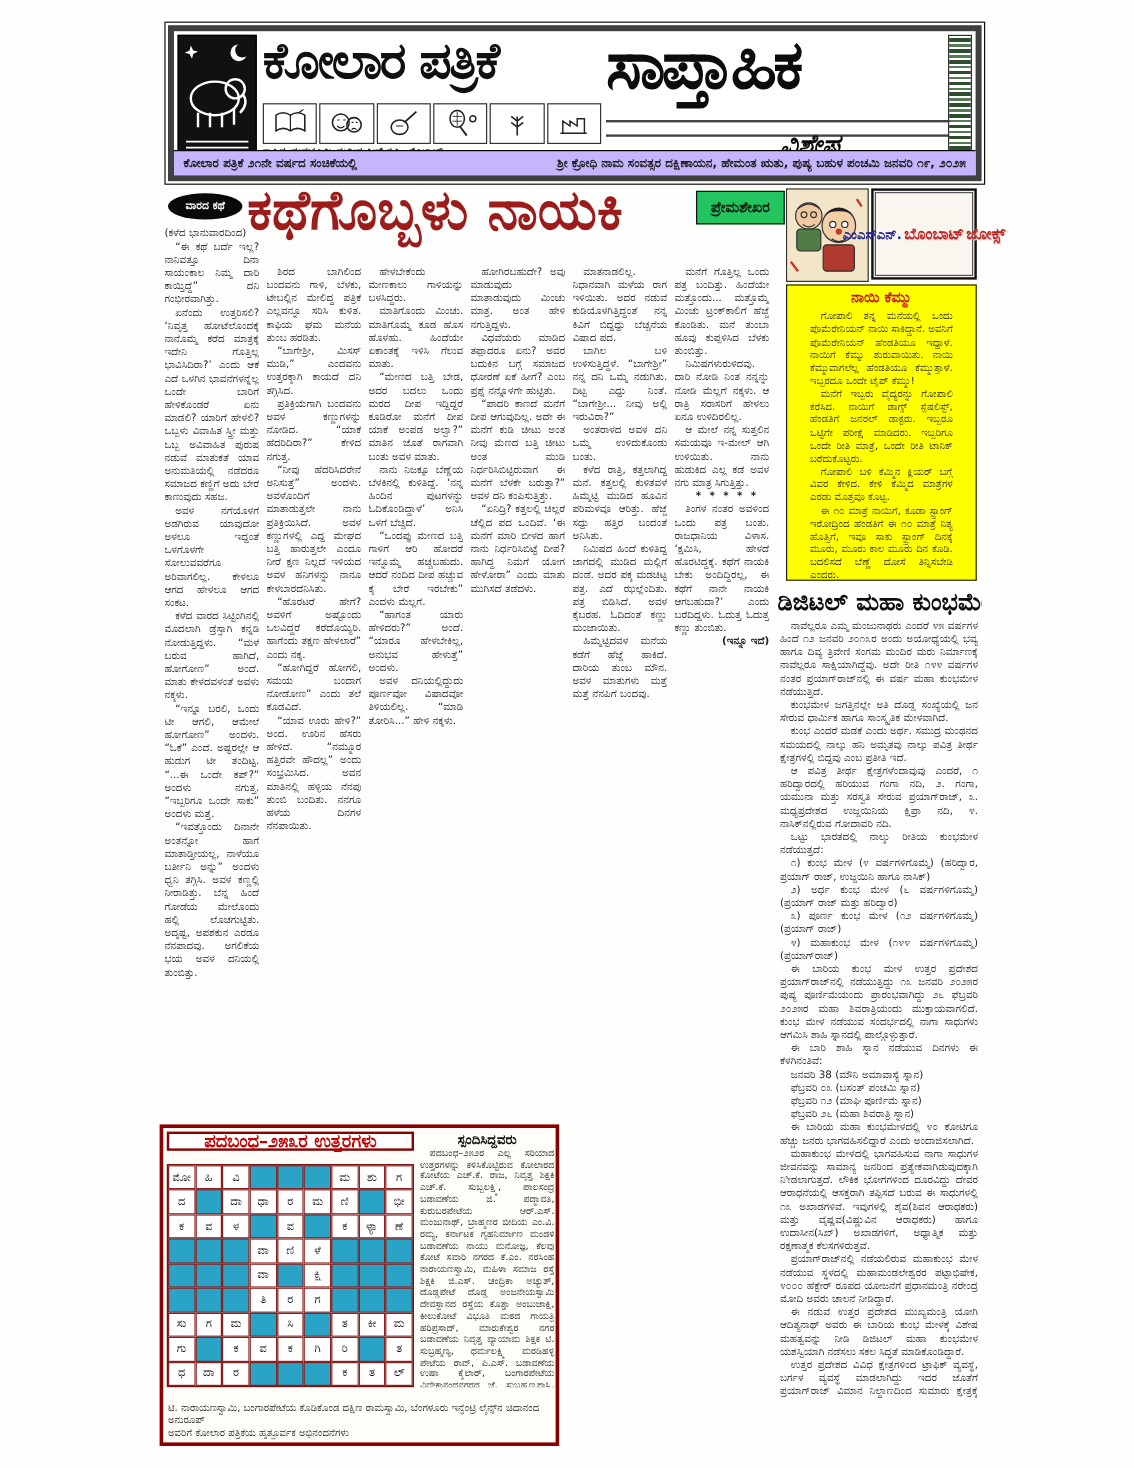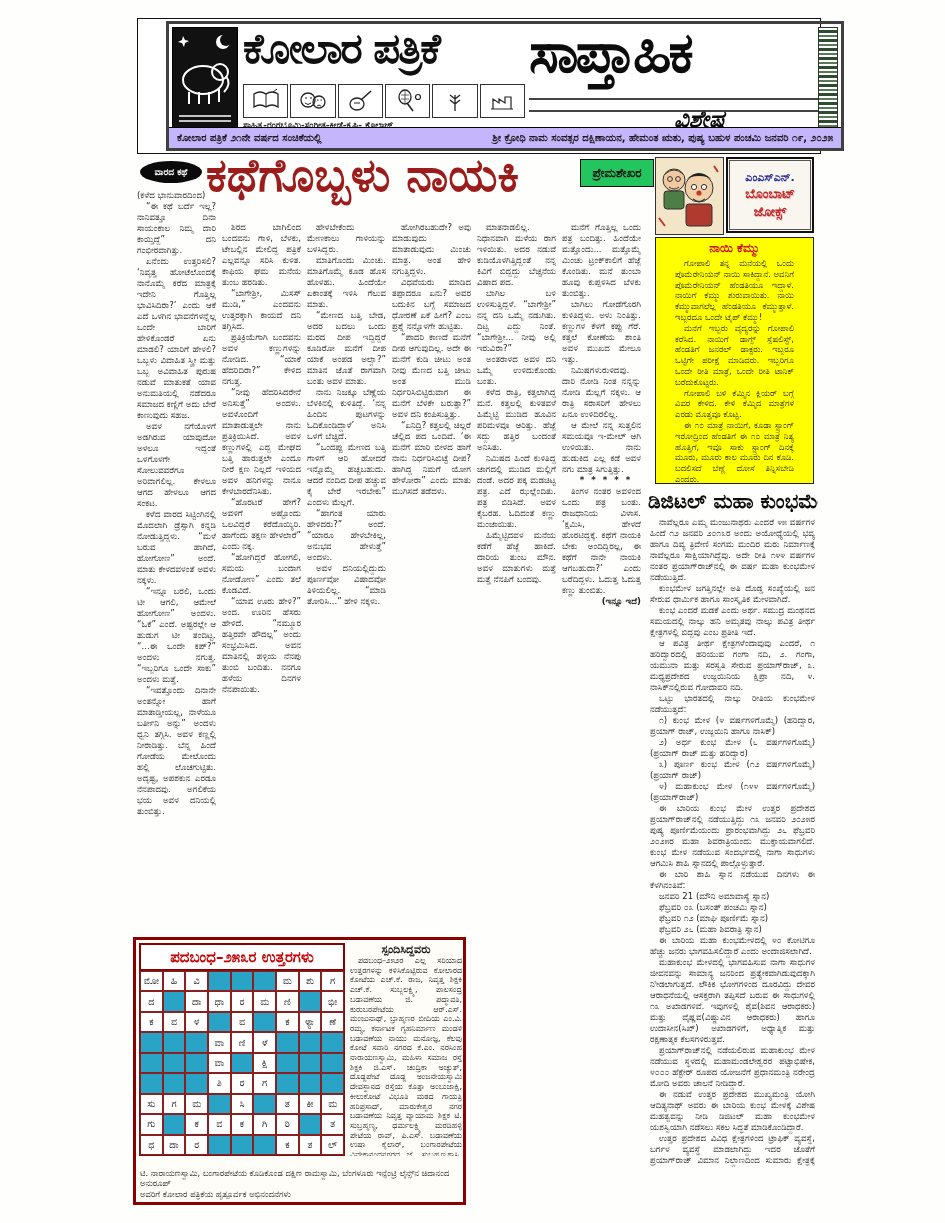--- a/index.html
+++ b/index.html
@@ -5,21 +5,21 @@
   html,body{margin:0;padding:0;}
   body{
     width:945px;height:1223px;position:relative;
     background:#fefefc;
     font-family:"DejaVu Sans","Liberation Sans",sans-serif;
     color:#1c1c1c;
   }
   .abs{position:absolute;}
   
   .masthead{left:137px;top:18px;width:678px;height:130px;border:1px solid #111;padding:2px;background:#fff;}
-  .masthead-inner{border:3px solid #404040;width:100%;height:100%;position:relative;box-sizing:border-box;margin-left:26px;}
+  .masthead-inner{border:5px solid #404040;width:100%;height:100%;position:relative;box-sizing:border-box;}
   .logo-box{left:3px;top:3px;width:64px;height:100px;background:#111;border:1px solid #000;overflow:hidden;}
   .paper-title{left:74px;top:0px;width:280px;height:62px;font-size:42px;font-weight:bold;letter-spacing:-2px;color:#101010;white-space:nowrap;overflow:hidden;}
   .icon-strip{left:74px;top:60px;width:282px;height:34px;display:flex;gap:2px;}
   .icon-cell{flex:1;border:1px solid #333;display:flex;align-items:center;justify-content:center;background:#fff;}
   .subjects-line{left:74px;top:96px;width:290px;font-size:9px;font-weight:bold;color:#222;white-space:nowrap;overflow:hidden;}
   .weekly-title{left:360px;top:-4px;width:330px;height:80px;font-size:56px;font-weight:900;color:#0c0c0c;letter-spacing:-3px;white-space:nowrap;overflow:hidden;}
   .weekly-rule{left:360px;top:74px;width:290px;height:10px;border-top:2px solid #444;border-bottom:2px solid #444;}
   .weekly-sub{left:505px;top:82px;width:150px;font-size:23px;font-weight:900;font-style:italic;color:#0c0c0c;white-space:nowrap;}
   .ornament-strip{right:3px;top:3px;width:18px;height:100px;background:
      repeating-linear-gradient(180deg,#fff 0 2px,#2e4d2e 2px 5px,#fff 5px 7px,#567b56 7px 9px);
@@ -31,33 +31,33 @@
   .author-box{left:580px;top:159px;width:72px;height:26px;border:1.5px solid #111;background:#22c55e;display:flex;align-items:center;justify-content:center;font-size:12px;font-weight:bold;color:#111;}
   
   .col{font-size:8.6px;line-height:11px;text-align:justify;color:#232323;overflow:hidden;}
   .col p{margin:0;text-indent:9px;}
   .col p.noindent{text-indent:0;}
   .sep{ text-align:center;font-weight:bold;letter-spacing:2px;text-indent:0;}
   .tbc{ text-align:right;font-weight:bold;text-indent:0;}
   
   .cartoon-box{left:655px;top:157px;width:67px;height:76px;border:1px solid #333;background:#f3e6c8;overflow:hidden;}
   .joke-mast{left:726px;top:157px;width:88px;height:76px;border:2px solid #111;background:#f8f6ee;box-sizing:border-box;padding:1px;}
-  .joke-mast-inner{border:1px solid #555;width:100%;height:100%;box-sizing:border-box;display:flex;flex-direction:column;align-items:center;justify-content:center;gap:2px;}
+  .joke-mast-inner{border:1px solid #555;width:100%;height:100%;box-sizing:border-box;display:flex;align-items:center;justify-content:center;gap:2px;}
   .joke-line1{font-size:11px;font-weight:bold;color:#24249c;}
   .joke-line2,.joke-line3{font-size:13px;font-weight:900;color:#c22323;text-shadow:1px 1px 0 #f0d0d0;}
   .joke-box{left:655px;top:237px;width:159px;height:247px;background:#ffff00;border:1px solid #222;box-sizing:border-box;padding:3px 19px;overflow:hidden;}
   .joke-title{text-align:center;color:#cc1111;font-weight:bold;font-size:12px;margin:0 0 3px;}
   .joke-box .col-like p{margin:0;text-indent:9px;}
   .col-like{font-size:8.4px;line-height:10.8px;text-align:justify;color:#1e1e1e;}
   .kumbh-headline{left:648px;top:489px;width:170px;font-size:20px;font-weight:900;color:#0d0d0d;white-space:nowrap;overflow:hidden;}
   .kumbh-col{left:650px;top:517px;width:165px;height:650px;}
   .kumbh-col p{margin:0;text-indent:9px;}
   
   .cw-box{left:133px;top:937px;width:333px;height:268px;border:3px solid #8b0000;background:#fffdf8;box-sizing:border-box;}
-  .cw-title{position:absolute;left:3px;top:3px;width:206px;height:28px;border:2px solid #8b0000;display:flex;align-items:center;justify-content:center;font-size:15px;font-weight:bold;color:#c40000;background:#fff;box-sizing:border-box;}
+  .cw-title{position:absolute;left:3px;top:3px;width:206px;height:16px;border:2px solid #8b0000;display:flex;align-items:center;justify-content:center;font-size:15px;font-weight:bold;color:#c40000;background:#fff;box-sizing:border-box;}
   .cw-grid{position:absolute;left:3px;top:30px;width:206px;height:186px;display:grid;grid-template-columns:repeat(9,1fr);grid-template-rows:repeat(9,1fr);border:1px solid #7a1010;box-sizing:border-box;background:#fff;}
   .cw-cell{border:1px solid #8b2020;display:flex;align-items:center;justify-content:center;font-size:9.5px;color:#111;box-sizing:border-box;background:#fff;}
   .cw-blue{background:#29a4c6;}
   .cw-resp{position:absolute;left:214px;top:3px;width:112px;height:213px;overflow:hidden;}
   .cw-resp-title{text-align:center;font-weight:bold;font-size:11px;color:#111;margin:0 0 0;}
   .cw-resp-text{font-size:7.9px;line-height:9.7px;text-align:justify;color:#222;}
   .cw-resp-text p{margin:0;text-indent:8px;}
   .cw-footer{position:absolute;left:4px;bottom:3px;width:320px;font-size:8.4px;line-height:10.5px;color:#222;}
   svg{display:block;}
 </style>
@@ -174,21 +174,20 @@
 <div class="abs col" style="left:477px;top:222px;width:79px;height:985px;">
     <p>ಮಾತನಾಡಲಿಲ್ಲ. ನಿಧಾನವಾಗಿ ಮಳೆಯ ರಾಗ ಇಳಿಯಿತು. ಅದರ ನಡುವೆ ಕುಡಿಯೊಳಗಿತ್ತಿದ್ದಂತೆ ನನ್ನ ಕಿವಿಗೆ ಬಿದ್ದದ್ದು ಬೆಚ್ಚನೆಯ ವಿಷಾದ ಪದ.</p>
     <p>ಬಾಗಿಲ ಬಳಿ ಉಳಿಸುತ್ತಿದ್ದಳೆ. “ಬಾಗೇಶ್ರೀ” ನನ್ನ ದನಿ ಒಮ್ಮೆ ನಡುಗಿತು. ದಿಟ್ಟ ಎದ್ದು ನಿಂತೆ. “ಬಾಗೇಶ್ರೀ... ನೀವು ಅಲ್ಲಿ ಇರುವಿರಾ?”</p>
     <p>ಅಂತರಾಳದ ಅವಳ ದನಿ ಒಮ್ಮೆ ಉಳಿದುಕೊಂಡು ಬಂತು.</p>
     <p>ಕಳೆದ ರಾತ್ರಿ, ಕತ್ತಲಾಗಿದ್ದ ಮನೆ. ಕತ್ತಲಲ್ಲಿ ಕುಳಿತವಳೆ ಹಿಮ್ಮೆಟ್ಟಿ ಮುಡಿದ ಹೂವಿನ ಪರಿಮಳವೂ ಆರಿತ್ತು. ಹೆಜ್ಜೆ ಸದ್ದು ಹತ್ತಿರ ಬಂದಂತೆ ಅನಿಸಿತು.</p>
     <p>ನಿಮಿಷದ ಹಿಂದೆ ಕುಳಿತಿದ್ದ ಜಾಗದಲ್ಲಿ ಮುಡಿದ ಮಲ್ಲಿಗೆ ದಂಡೆ. ಅದರ ಪಕ್ಕ ಮಡಚಿಟ್ಟ ಪತ್ರ. ಎದೆ ಝಲ್ಲೆಂದಿತು. ಪತ್ರ ಬಿಡಿಸಿದೆ. ಅವಳ ಕೈಬರಹ. ಓದಿದಂತೆ ಕಣ್ಣು ಮಂಜಾಯಿತು.</p>
     <p>ಹಿಮ್ಮೆಟ್ಟಿದವಳ ಮನೆಯ ಕಡೆಗೆ ಹೆಜ್ಜೆ ಹಾಕಿದೆ. ದಾರಿಯ ತುಂಬ ಮೌನ. ಅವಳ ಮಾತುಗಳು ಮತ್ತೆ ಮತ್ತೆ ನೆನಪಿಗೆ ಬಂದವು.</p>
   </div>
 <div class="abs col" style="left:562px;top:222px;width:79px;height:985px;">
     <p>ಮನೆಗೆ ಗೊತ್ತಿಲ್ಲ ಒಂದು ಪತ್ರ ಬಂದಿತ್ತು. ಹಿಂದೆಯೇ ಮತ್ತೊಂದು... ಮತ್ತೊಮ್ಮೆ ಮಿಂಚು ಟ್ರಂಕ್‌ಕಾಲಿಗೆ ಹೆಜ್ಜೆ ಕೊಂಡಿತು. ಮನೆ ತುಂಬಾ ಹೂವು ಕುಪ್ಪಳಿಸಿದ ಬೆಳಕು ತುಂಬಿತ್ತು.</p>
-    <p>ಬಾಗಿಲು ಗೋಡೆಗೊರಗಿ ಕುಳಿತಿದ್ದಳು. ಅಳು ನಿಂತಿತ್ತು. ಕಣ್ಣುಗಳ ಕೆಳಗೆ ಕಪ್ಪು ಗೆರೆ. ಕತ್ತಲೆ ಕೋಣೆಯ ಶಾಂತಿ ಅವಳ ಮುಖದ ಮೇಲೂ ಇತ್ತು.</p>
     <p>ನಿಮಿಷಗಳುರುಳಿದವು. ದಾರಿ ನೋಡಿ ನಿಂತ ನನ್ನನ್ನು ನೋಡಿ ಮೆಲ್ಲಗೆ ನಕ್ಕಳು. ಆ ರಾತ್ರಿ ಸರಾಸರಿಗೆ ಹೇಳಲು ಏನೂ ಉಳಿದಿರಲಿಲ್ಲ.</p>
     <p>ಆ ಮೇಲೆ ನನ್ನ ಸುತ್ತಲಿನ ಸಮಯವೂ ಇ-ಮೇಲ್ ಆಗಿ ಉಳಿಯಿತು. ನಾನು ಹುಡುಕಿದ ಎಲ್ಲ ಕಡೆ ಅವಳ ನಗು ಮಾತ್ರ ಸಿಗುತ್ತಿತ್ತು.</p>
     <p class="sep">* * * * *</p>
     <p>ತಿಂಗಳ ನಂತರ ಅವಳಿಂದ ಒಂದು ಪತ್ರ ಬಂತು. ರಾಜಧಾನಿಯ ವಿಳಾಸ. ‘ಕ್ಷಮಿಸಿ, ಹೇಳದೆ ಹೊರಟಿದ್ದಕ್ಕೆ. ಕಥೆಗೆ ನಾಯಕಿ ಬೇಕು ಅಂದಿದ್ದಿರಲ್ಲ, ಈ ಕಥೆಗೆ ನಾನೇ ನಾಯಕಿ ಆಗಬಹುದಾ?’ ಎಂದು ಬರೆದಿದ್ದಳು. ಓದುತ್ತ ಓದುತ್ತ ಕಣ್ಣು ತುಂಬಿತು.</p>
     <p class="tbc">(ಇನ್ನೂ ಇದೆ)</p>
   </div>
 
 <div class="abs cartoon-box">
   <svg width="65" height="74" viewBox="0 0 65 74">
     <rect width="65" height="74" fill="#f3e6c8"></rect>
@@ -231,21 +230,21 @@
     <p>ಕುಂಭಮೇಳ ಜಗತ್ತಿನಲ್ಲೇ ಅತಿ ದೊಡ್ಡ ಸಂಖ್ಯೆಯಲ್ಲಿ ಜನ ಸೇರುವ ಧಾರ್ಮಿಕ ಹಾಗೂ ಸಾಂಸ್ಕೃತಿಕ ಮೇಳವಾಗಿದೆ.</p>
     <p>ಕುಂಭ ಎಂದರೆ ಮಡಕೆ ಎಂದು ಅರ್ಥ. ಸಮುದ್ರ ಮಂಥನದ ಸಮಯದಲ್ಲಿ ನಾಲ್ಕು ಹನಿ ಅಮೃತವು ನಾಲ್ಕು ಪವಿತ್ರ ತೀರ್ಥ ಕ್ಷೇತ್ರಗಳಲ್ಲಿ ಬಿದ್ದವು ಎಂಬ ಪ್ರತೀತಿ ಇದೆ.</p>
     <p>ಆ ಪವಿತ್ರ ತೀರ್ಥ ಕ್ಷೇತ್ರಗಳೆಂದಾವುವು ಎಂದರೆ, ೧ ಹರಿದ್ವಾರದಲ್ಲಿ ಹರಿಯುವ ಗಂಗಾ ನದಿ, ೨. ಗಂಗಾ, ಯಮುನಾ ಮತ್ತು ಸರಸ್ವತಿ ಸೇರುವ ಪ್ರಯಾಗ್‌ರಾಜ್, ೩. ಮಧ್ಯಪ್ರದೇಶದ ಉಜ್ಜಯಿನಿಯ ಕ್ಷಿಪ್ರಾ ನದಿ, ೪. ನಾಸಿಕ್‌ನಲ್ಲಿರುವ ಗೋದಾವರಿ ನದಿ.</p>
     <p>ಒಟ್ಟು ಭಾರತದಲ್ಲಿ ನಾಲ್ಕು ರೀತಿಯ ಕುಂಭಮೇಳ ನಡೆಯುತ್ತದೆ:</p>
     <p>೧) ಕುಂಭ ಮೇಳ (೪ ವರ್ಷಗಳಿಗೊಮ್ಮೆ) (ಹರಿದ್ವಾರ, ಪ್ರಯಾಗ್ ರಾಜ್, ಉಜ್ಜಯಿನಿ ಹಾಗೂ ನಾಸಿಕ್)</p>
     <p>೨) ಅರ್ಧ ಕುಂಭ ಮೇಳ (೬ ವರ್ಷಗಳಿಗೊಮ್ಮೆ) (ಪ್ರಯಾಗ್ ರಾಜ್ ಮತ್ತು ಹರಿದ್ವಾರ)</p>
     <p>೩) ಪೂರ್ಣ ಕುಂಭ ಮೇಳ (೧೨ ವರ್ಷಗಳಿಗೊಮ್ಮೆ) (ಪ್ರಯಾಗ್ ರಾಜ್)</p>
     <p>೪) ಮಹಾಕುಂಭ ಮೇಳ (೧೪೪ ವರ್ಷಗಳಿಗೊಮ್ಮೆ) (ಪ್ರಯಾಗ್‌ರಾಜ್)</p>
     <p>ಈ ಬಾರಿಯ ಕುಂಭ ಮೇಳ ಉತ್ತರ ಪ್ರದೇಶದ ಪ್ರಯಾಗ್‌ರಾಜ್‌ನಲ್ಲಿ ನಡೆಯುತ್ತಿದ್ದು ೧೩ ಜನವರಿ ೨೦೨೫ರ ಪುಷ್ಯ ಪೂರ್ಣಿಮೆಯಂದು ಪ್ರಾರಂಭವಾಗಿದ್ದು ೨೬ ಫೆಬ್ರವರಿ ೨೦೨೫ರ ಮಹಾ ಶಿವರಾತ್ರಿಯಂದು ಮುಕ್ತಾಯವಾಗಲಿದೆ. ಕುಂಭ ಮೇಳ ನಡೆಯುವ ಸಂದರ್ಭದಲ್ಲಿ ನಾಗಾ ಸಾಧುಗಳು ಆಗಮಿಸಿ ಶಾಹಿ ಸ್ನಾನದಲ್ಲಿ ಪಾಲ್ಗೊಳ್ಳುತ್ತಾರೆ.</p>
     <p>ಈ ಬಾರಿ ಶಾಹಿ ಸ್ನಾನ ನಡೆಯುವ ದಿನಗಳು ಈ ಕೆಳಗಿನಂತಿವೆ:</p>
-    <p>ಜನವರಿ 21 (ಮೌನಿ ಅಮಾವಾಸ್ಯೆ ಸ್ನಾನ)</p>
+    <p>ಜನವರಿ 38 (ಮೌನಿ ಅಮಾವಾಸ್ಯೆ ಸ್ನಾನ)</p>
     <p>ಫೆಬ್ರವರಿ ೦೩ (ಬಸಂತ್ ಪಂಚಮಿ ಸ್ನಾನ)</p>
     <p>ಫೆಬ್ರವರಿ ೧೨ (ಮಾಘಿ ಪೂರ್ಣಿಮೆ ಸ್ನಾನ)</p>
     <p>ಫೆಬ್ರವರಿ ೨೬ (ಮಹಾ ಶಿವರಾತ್ರಿ ಸ್ನಾನ)</p>
     <p>ಈ ಬಾರಿಯ ಮಹಾ ಕುಂಭಮೇಳದಲ್ಲಿ ೪೦ ಕೋಟಿಗೂ ಹೆಚ್ಚು ಜನರು ಭಾಗವಹಿಸಲಿದ್ದಾರೆ ಎಂದು ಅಂದಾಜಿಸಲಾಗಿದೆ.</p>
     <p>ಮಹಾಕುಂಭ ಮೇಳದಲ್ಲಿ ಭಾಗವಹಿಸುವ ನಾಗಾ ಸಾಧುಗಳ ಜೀವನವನ್ನು ಸಾಮಾನ್ಯ ಜನರಿಂದ ಪ್ರತ್ಯೇಕವಾಗಿಡುವುದಕ್ಕಾಗಿ ನಿೀಡಲಾಗುತ್ತದೆ. ಲೌಕಿಕ ಭೋಗಗಳಿಂದ ದೂರವಿದ್ದು ದೇವರ ಆರಾಧನೆಯಲ್ಲಿ ಆಸಕ್ತರಾಗಿ ತಪ್ಪಿಸದೆ ಬರುವ ಈ ಸಾಧುಗಳಲ್ಲಿ ೧೩ ಅಖಾಡಗಳಿವೆ. ಇವುಗಳಲ್ಲಿ ಶೈವ(ಶಿವನ ಆರಾಧಕರು) ಮತ್ತು ವೈಷ್ಣವ(ವಿಷ್ಣುವಿನ ಆರಾಧಕರು) ಹಾಗೂ ಉದಾಸೀನ(ಸಿಖ್) ಅಖಾಡಗಳಿಗೆ, ಅಧ್ಯಾತ್ಮಿಕ ಮತ್ತು ರಕ್ಷಣಾತ್ಮಕ ಕೆಲಸಗಳಿರುತ್ತವೆ.</p>
     <p>ಪ್ರಯಾಗ್‌ರಾಜ್‌ನಲ್ಲಿ ನಡೆಯಲಿರುವ ಮಹಾಕುಂಭ ಮೇಳ ನಡೆಯುವ ಸ್ಥಳದಲ್ಲಿ ಮಹಾಮಂಡಲೇಶ್ವರರ ಪಟ್ಟಾಭಿಷೇಕ, ೪೦೦೦ ಹೆಕ್ಟೇರ್ ರೂಪದ ಯೋಜನೆಗೆ ಪ್ರಧಾನಮಂತ್ರಿ ನರೇಂದ್ರ ಮೋದಿ ಅವರು ಚಾಲನೆ ನೀಡಿದ್ದಾರೆ.</p>
     <p>ಈ ನಡುವೆ ಉತ್ತರ ಪ್ರದೇಶದ ಮುಖ್ಯಮಂತ್ರಿ ಯೋಗಿ ಆದಿತ್ಯನಾಥ್ ಅವರು ಈ ಬಾರಿಯ ಕುಂಭ ಮೇಳಕ್ಕೆ ವಿಶೇಷ ಮಹತ್ವವನ್ನು ನೀಡಿ ಡಿಜಿಟಲ್ ಮಹಾ ಕುಂಭಮೇಳ ಯಶಸ್ವಿಯಾಗಿ ನಡೆಸಲು ಸಕಲ ಸಿದ್ಧತೆ ಮಾಡಿಕೊಂಡಿದ್ದಾರೆ.</p>
     <p>ಉತ್ತರ ಪ್ರದೇಶದ ವಿವಿಧ ಕ್ಷೇತ್ರಗಳಿಂದ ಟ್ರಾಫಿಕ್ ವ್ಯವಸ್ಥೆ, ಬರ್ಗಳ ವ್ಯವಸ್ಥೆ ಮಾಡಲಾಗಿದ್ದು ಇದರ ಜೊತೆಗೆ ಪ್ರಯಾಗ್‌ರಾಜ್ ವಿಮಾನ ನಿಲ್ದಾಣದಿಂದ ಸುಮಾರು ಕ್ಷೇತ್ರಕ್ಕೆ ಶಟಲ್ ಬಸ್ ವ್ಯವಸ್ಥೆ ಮಾಡಲಾಗಿದೆ. ಸುಮಾರು ೩೦೦ಕ್ಕೂ ಹೆಚ್ಚು ವಿಶೇಷ ರೈಲುಗಳ ವ್ಯವಸ್ಥೆ ಮಾಡಲಾಗಿದ್ದು ಪ್ರಯಾಗರಾಜ್ ರೈಲ್ವೆ ನಿಲ್ದಾಣದಿಂದ ಕುಂಭಮೇಳ ಕಾರ್ಯಕ್ರಮಕ್ಕೆ ತಲುಪಲು ಸಾರಿಗೆ ಸೌಲಭ್ಯ ವ್ಯವಸ್ಥೆ ಮಾಡಲಾಗಿದೆ.</p>
   </div>
 

